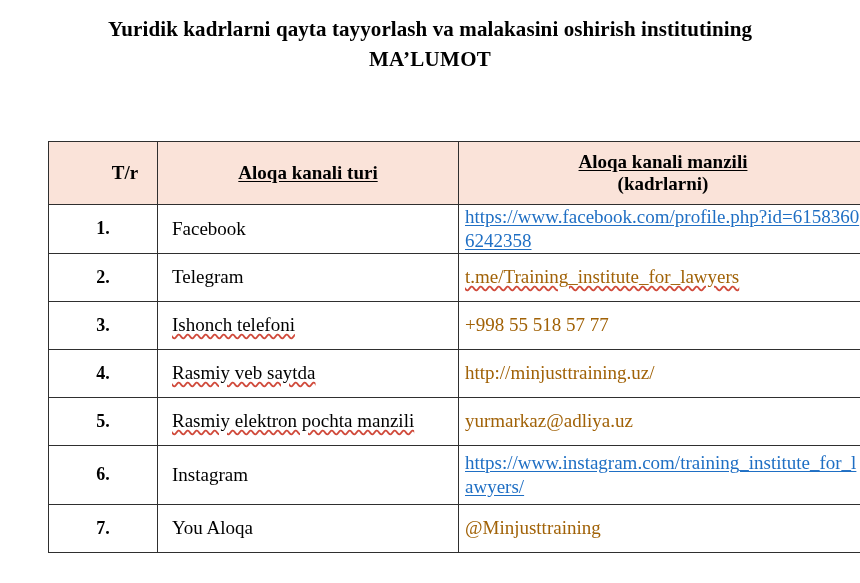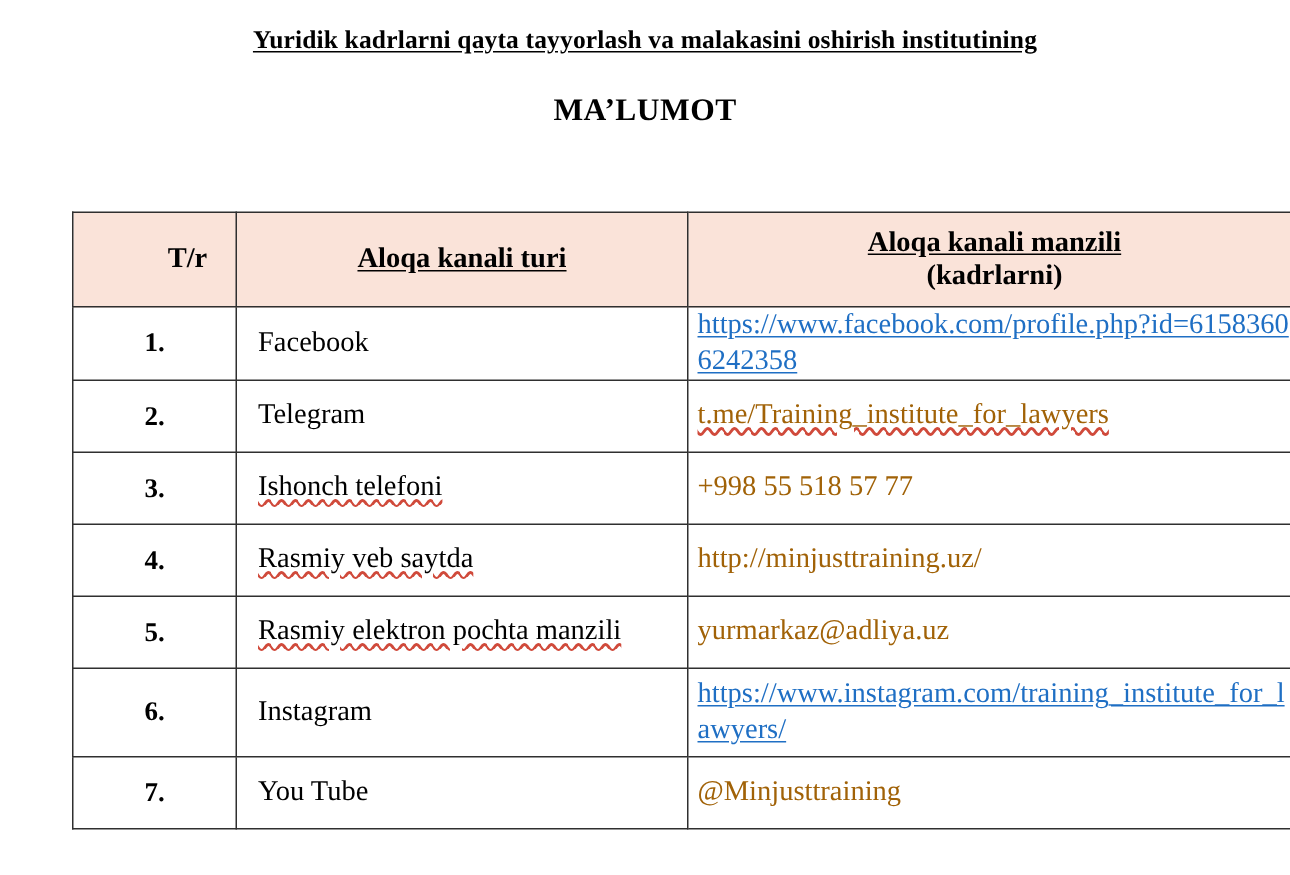--- a/index.html
+++ b/index.html
@@ -18,33 +18,31 @@
     position: relative;
     width: 860px;
     height: 583px;
     box-sizing: border-box;
   }
   .title-block {
     padding-top: 16px;
     text-align: center;
   }
   .title-line {
-    font-size: 17px;
+    font-size: 21px;
     font-weight: bold;
     line-height: 1.32;
-    text-decoration: underline;
     text-underline-offset: 2px;
     letter-spacing: 0.1px;
   }
   .title-sub {
     font-size: 21px;
     font-weight: bold;
     line-height: 1.5;
     letter-spacing: 0.3px;
-    margin-top: 20px;
   }
   .table-wrap {
     position: absolute;
     left: 48px;
     top: 141px;
     width: 772px;
   }
   table.info {
     border-collapse: collapse;
     width: 772px;
@@ -182,21 +180,21 @@
         <tr>
           <td class="c-tr tall">6.</td>
           <td class="c-type tall">Instagram</td>
           <td class="c-link tall">
             <span class="link">https://www.instagram.com/training_institute_for_lawyers/</span>
           </td>
         </tr>
 
         <tr>
           <td class="c-tr">7.</td>
-          <td class="c-type">You Tube</td>
+          <td class="c-type">You Aloqa</td>
           <td class="c-link">
             <span class="plain">@Minjusttraining</span>
           </td>
         </tr>
 
       </tbody>
     </table>
   </div>
 
 </div>

